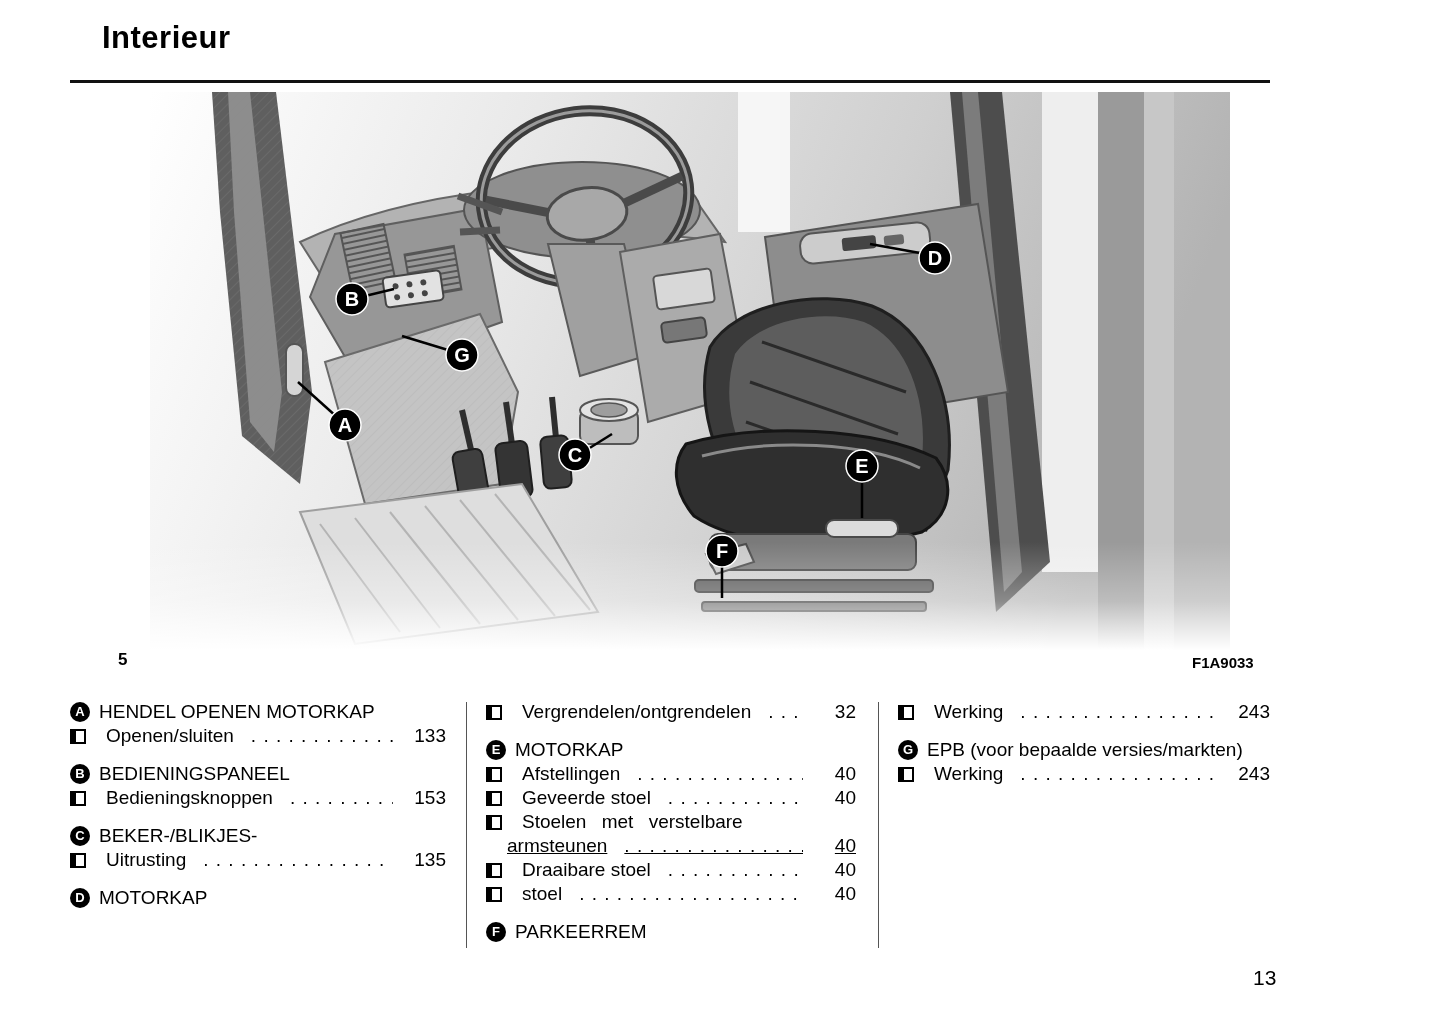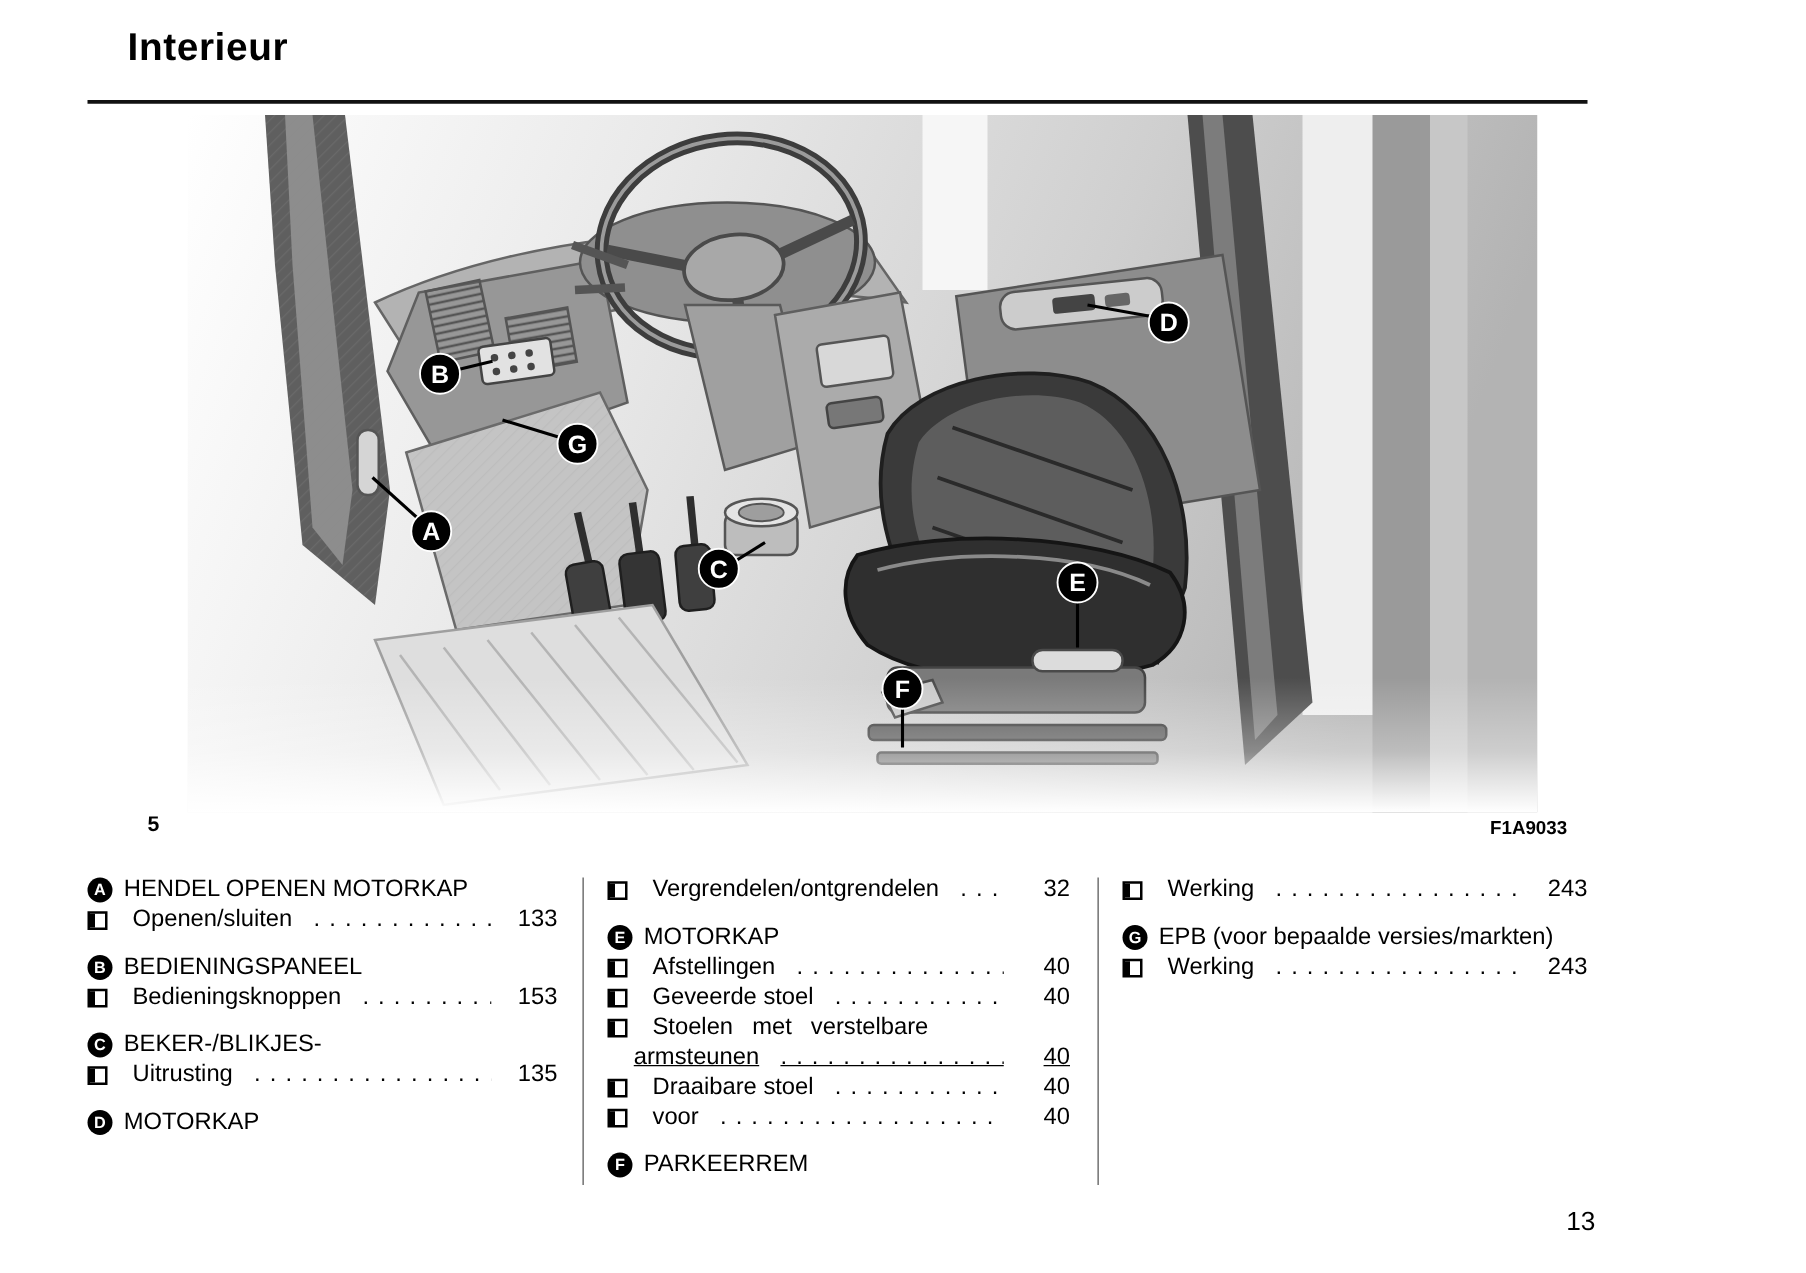--- a/index.html
+++ b/index.html
@@ -314,21 +314,21 @@
     <span class="pg">40</span>
   </div>
   <div class="item">
     <span class="sq"></span>
     <span class="lbl">Draaibare stoel</span>
     <span class="dots">. . . . . . . . . . . . . . . . . . . . . . . . . . . . . . . . . . . . . . . . . . . . . . . .</span>
     <span class="pg">40</span>
   </div>
   <div class="item">
     <span class="sq"></span>
-    <span class="lbl">voor</span>
+    <span class="lbl">stoel</span>
     <span class="dots">. . . . . . . . . . . . . . . . . . . . . . . . . . . . . . . . . . . . . . . . . . . . . . . .</span>
     <span class="pg">40</span>
   </div>
   <div class="sec">
     <span class="badge">F</span>
     <span class="sec-label">PARKEERREM</span>
   </div>
 </div>
 
 <div class="col col3">

